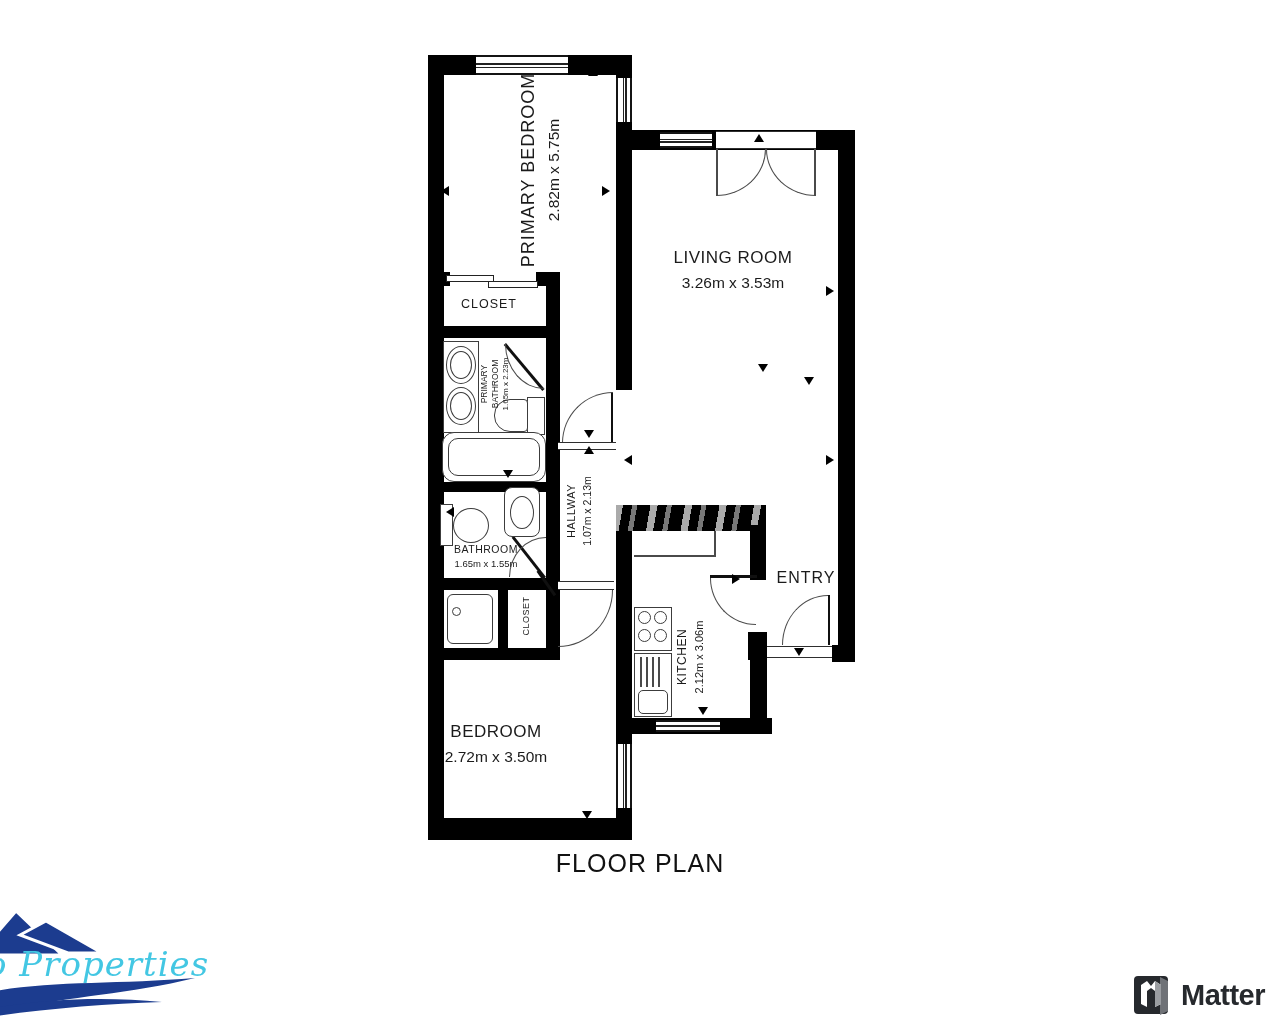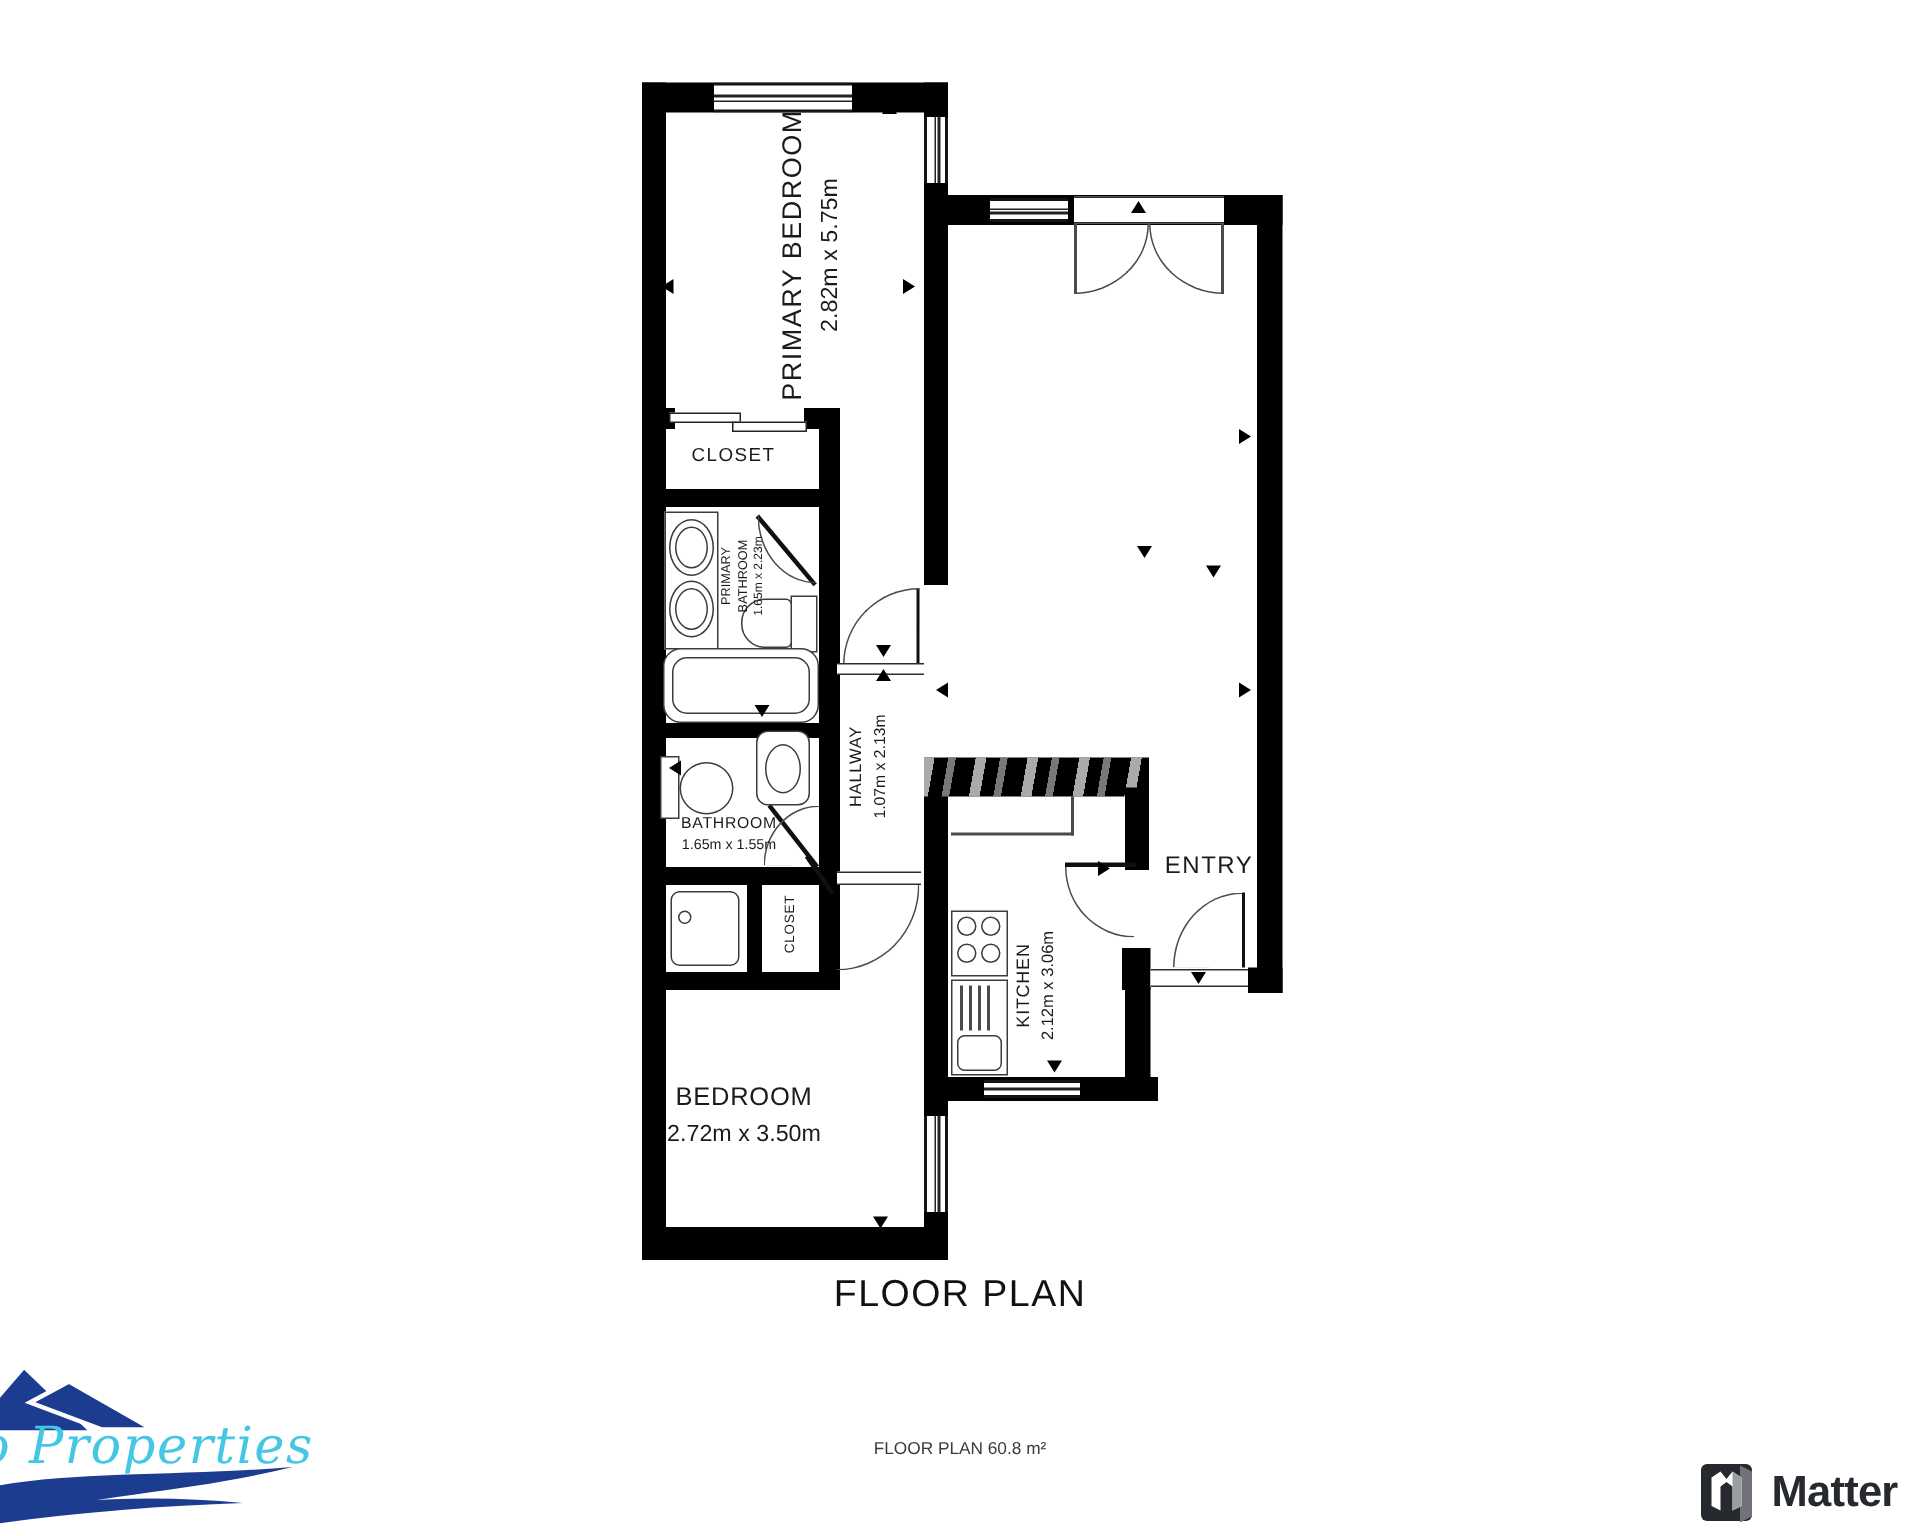--- a/index.html
+++ b/index.html
@@ -175,20 +175,24 @@
   <div class="arrow a-down" style="left:462px;top:579px"></div>
   <div class="arrow a-right" style="left:732px;top:574px"></div>
   <div class="arrow a-down" style="left:698px;top:707px"></div>
   <div class="arrow a-down" style="left:794px;top:648px"></div>
   <div class="arrow a-down" style="left:582px;top:811px"></div>
 
   <div class="lbl vert" style="left:540px;top:170px">
     <span class="nm" style="font-size:18px;letter-spacing:1px">PRIMARY BEDROOM</span>
     <span class="dm" style="font-size:15.5px">2.82m x 5.75m</span>
   </div>
+  <div class="lbl" style="left:733px;top:269px">
+    <span class="nm" style="font-size:17px;letter-spacing:.5px">LIVING ROOM</span>
+    <span class="dm" style="font-size:15.5px">3.26m x 3.53m</span>
+  </div>
   <div class="lbl" style="left:496px;top:743px">
     <span class="nm" style="font-size:17px;letter-spacing:.5px">BEDROOM</span>
     <span class="dm" style="font-size:15.5px">2.72m x 3.50m</span>
   </div>
   <div class="lbl vert" style="left:690px;top:657px">
     <span class="nm" style="font-size:12px;letter-spacing:.5px">KITCHEN</span>
     <span class="dm" style="font-size:11px">2.12m x 3.06m</span>
   </div>
   <div class="lbl vert" style="left:579px;top:511px">
     <span class="nm" style="font-size:11px;letter-spacing:.5px">HALLWAY</span>
@@ -206,21 +210,20 @@
     <span class="nm" style="font-size:12.5px;letter-spacing:1px">CLOSET</span>
   </div>
   <div class="lbl vert" style="left:527px;top:616px">
     <span class="nm" style="font-size:9px;letter-spacing:.5px">CLOSET</span>
   </div>
   <div class="lbl" style="left:806px;top:578px">
     <span class="nm" style="font-size:16px;letter-spacing:1px">ENTRY</span>
   </div>
 
   <div class="title" style="left:640px;top:863px;font-size:25px">FLOOR PLAN</div>
-  <div class="foot" style="top:960px;font-size:11.5px">FLOOR PLAN 60.8 m²</div>
 
   <svg style="position:absolute;left:-50px;top:893px" width="230" height="68" viewBox="0 0 230 68">
     <polygon points="0,62 30,14 70,62" style="fill:var(--mountain,#1c3c8f)"></polygon>
     <polygon points="28,62 66,18 112,62" style="fill:var(--mountain,#1c3c8f);stroke:#ffffff;stroke-width:3"></polygon>
     <polygon points="70,42 96,28 152,60 118,60" style="fill:var(--mountain,#1c3c8f);stroke:#ffffff;stroke-width:3"></polygon>
   </svg>
   <div class="agency-script" style="left:-14px;top:944px">o Properties</div>
   <svg style="position:absolute;left:-50px;top:976px" width="250" height="46" viewBox="0 0 250 46">
     <path d="M0,28 C60,2 150,10 245,2 C180,18 120,20 60,34 C28,40 6,38 0,28 Z" style="fill:var(--wave,#1c3c8f)"></path>
     <path d="M6,40 C80,22 150,20 212,26 C150,28 80,34 20,44 Z" style="fill:var(--wave,#1c3c8f)"></path>

